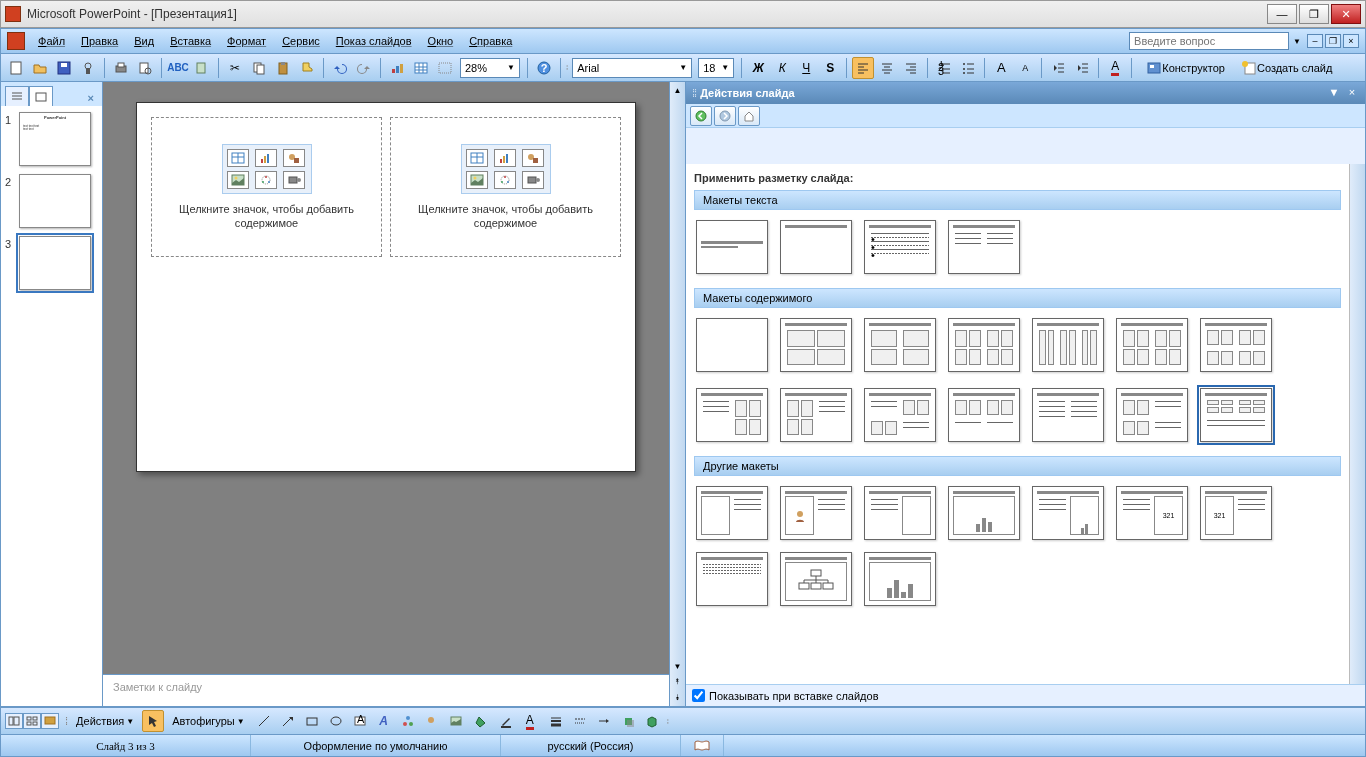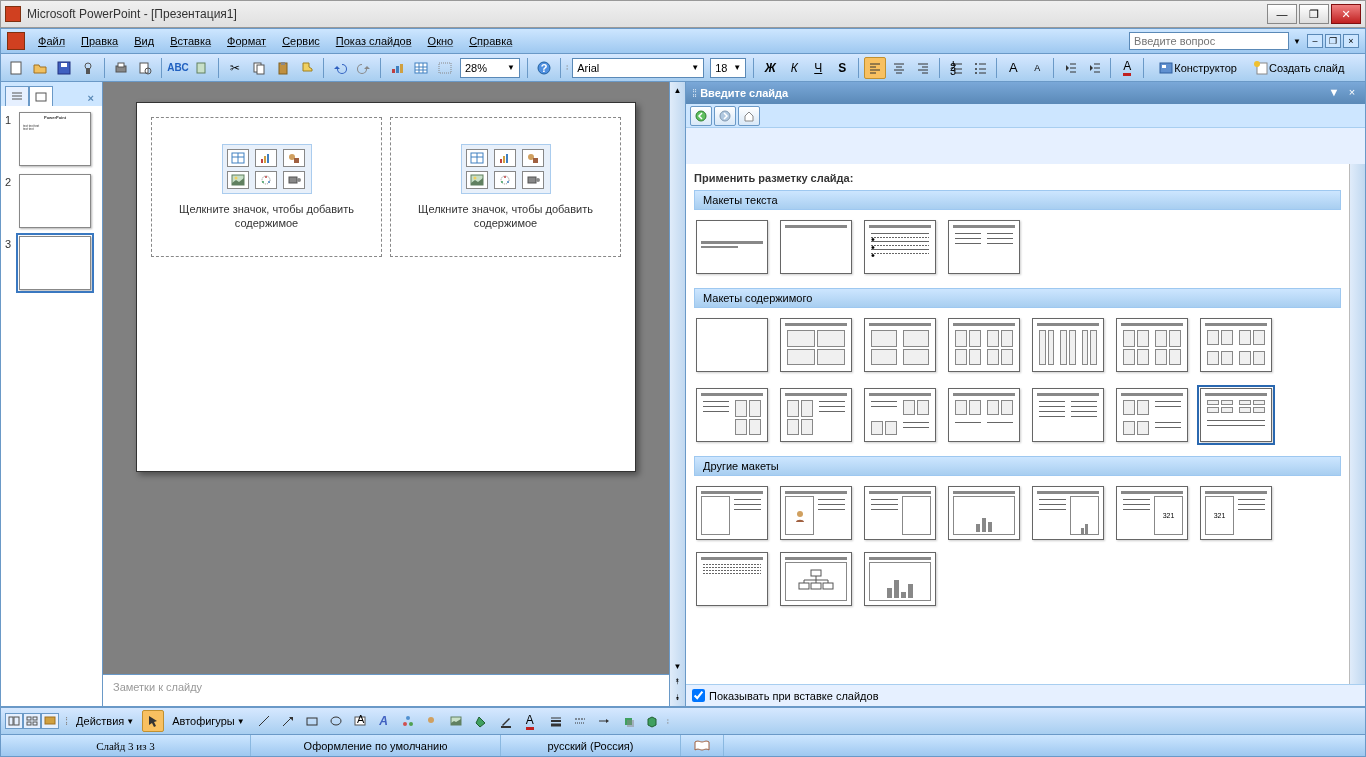--- a/index.html
+++ b/index.html
@@ -17,21 +17,21 @@
   .menubar .help { flex:1;}
   .menubar input { width: 160px; height: 18px; border:1px solid #5a89b7; padding:0 4px; background:#fff; color:#999; }
   .menubar .mdi { display:flex; gap:2px; margin-left:4px;}
   .menubar .mdi .mbtn{ width:16px;height:14px;border:1px solid #5a89b7;background:#cde6ff;text-align:center;line-height:12px;font-size:9px;}
   .toolbar { height: 28px; background: linear-gradient(#d6e8ff,#a8cef0); border:1px solid #6a99c7; border-top:none; display:flex; align-items:center; padding:0 4px; gap:2px;}
   .toolbar .sep { width:1px; height:20px; background:#6a99c7; margin:0 3px;}
   .tbtn { width:22px; height:22px; display:flex; align-items:center; justify-content:center; cursor:default; border-radius:2px;}
   .tbtn svg,.tbtn span{ display:block;}
   .zoom { width:60px; height:20px; border:1px solid #5a89b7; background:#fff; padding:0 4px; display:flex; align-items:center; margin:0 2px;}
   .zoom .dd{ margin-left:auto; font-size:8px;}
-  .fontname{ width:132px;}
+  .fontname{ width:120px;}
   .fontsize{ width:36px;text-align:right;}
   .toolbar .rt { margin-left: 2px; display:flex; align-items:center; gap:2px;}
   .toolbar .labbtn{ height:22px; padding:0 6px; display:flex; align-items:center; gap:0; border:1px solid transparent; cursor:default;}
   .main { display:flex; height: calc(100vh - 28px - 26px - 28px - 28px - 22px); border:1px solid #6a99c7; border-top:none;}
   .thumbcol { width:102px; background:#fff; border-right:1px solid #6a99c7; display:flex; flex-direction:column;}
   .thumbtabs { height:24px; display:flex; align-items:flex-end; padding-left:4px; gap:0; background:#cde6ff;}
   .ttab { width:24px; height:20px; background:#e6f0ff; border:1px solid #6a99c7; border-bottom:none; display:flex; align-items:center; justify-content:center; cursor:default;}
   .ttab.act{ background:#fff;}
   .thumbtabs .tclose{ margin-left:auto; margin-right:4px; font-weight:bold; color:#5a89b7; padding:2px 4px; cursor:default;}
   .thumbs{ flex:1; overflow:auto; padding:6px 4px;}
@@ -495,21 +495,21 @@
     <div class="arr">▲</div>
     <div class="track"></div>
     <div class="arr">▼</div>
     <div class="arr">⯭</div>
     <div class="arr">⯯</div>
   </div>
 
   <div class="taskpane">
     <div class="tphdr">
       <span class="grip">⁞⁞</span>
-      <span class="tlbl">Введите слайда</span>
+      <span class="tlbl">Действия слайда</span>
       <span class="tb">▼</span>
       <span class="tb">×</span>
     </div>
     <div class="tpnav">
       <div class="nb">
           <svg width="12" height="12">
             <circle cx="6" cy="6" r="5" fill="#60c060" stroke="#308030"></circle>
             <path d="M7 3l-3 3 3 3" fill="none" stroke="#fff" stroke-width="1.5"></path>
           </svg>
         </div>

